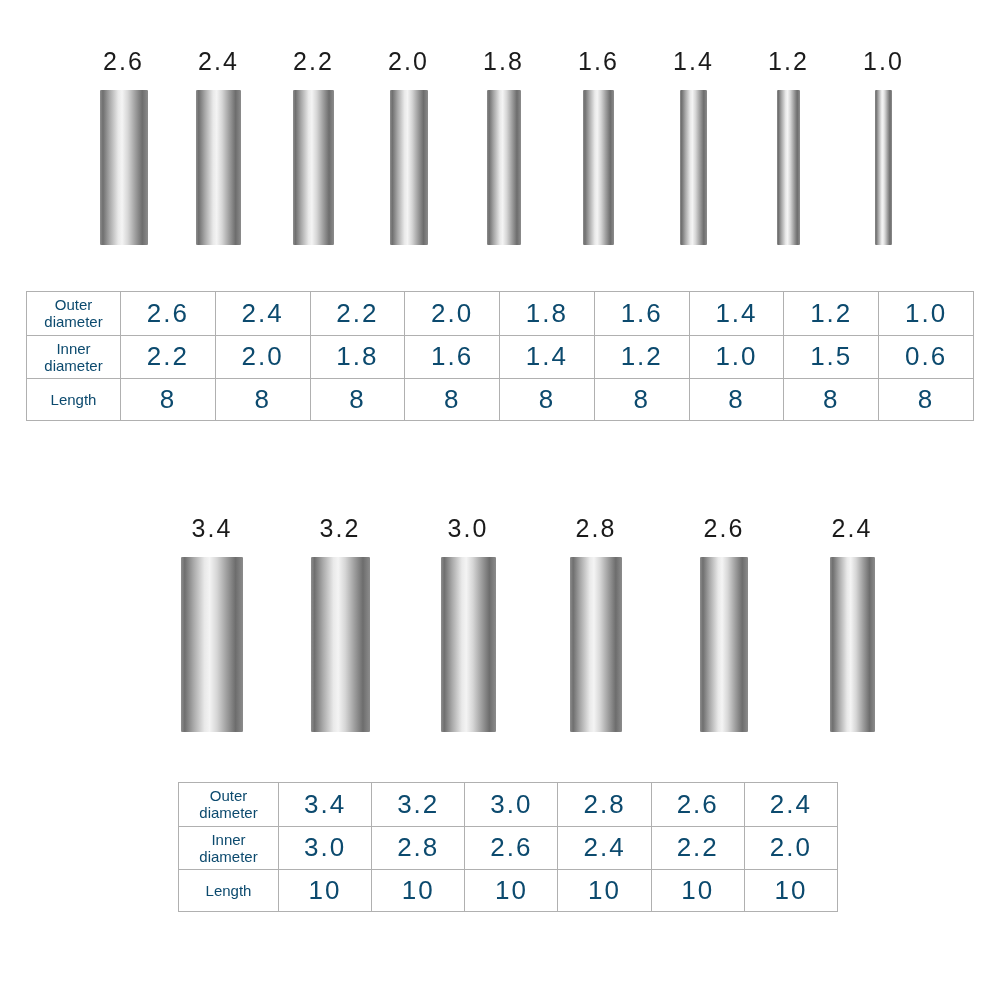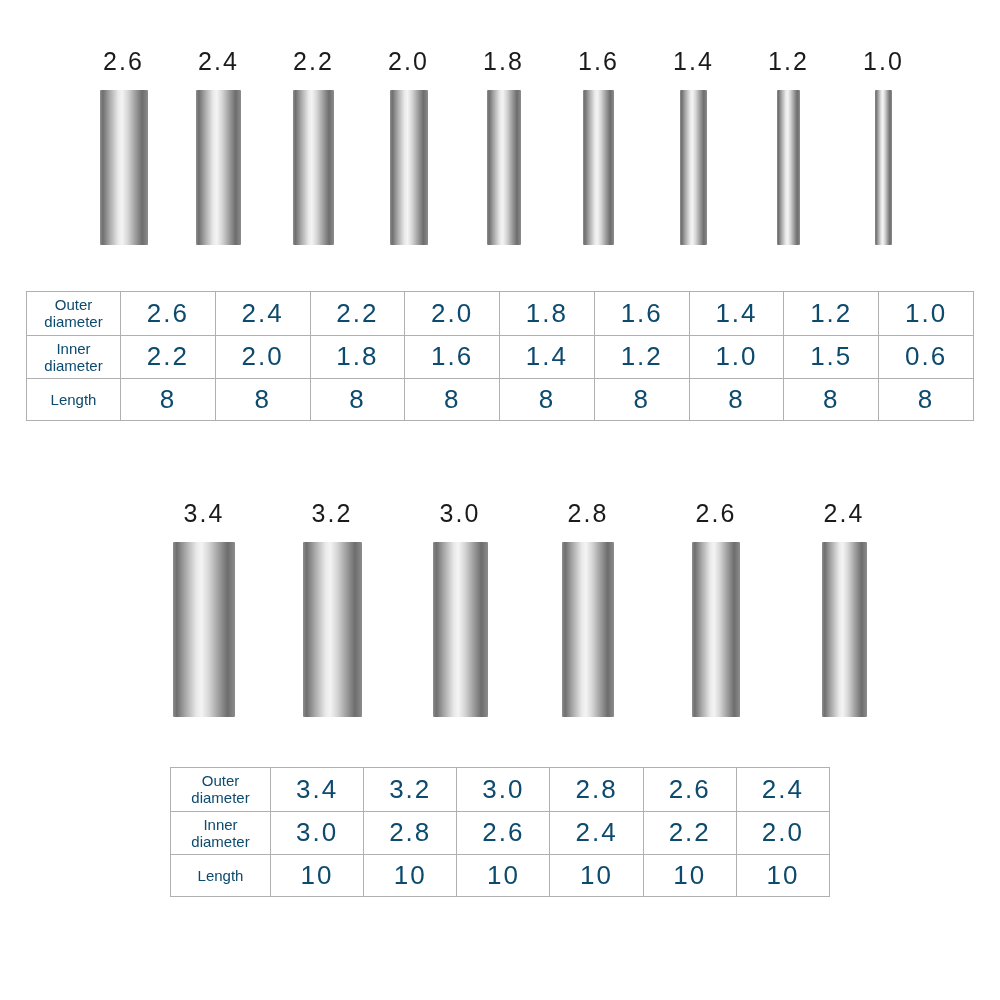--- a/index.html
+++ b/index.html
@@ -79,21 +79,21 @@
 
   
   #group1 { top: 30px; }
   #group1 .tube-row { padding-left: 76px; height: 215px; }
   #group1 .tube-cell { width: 101px; }
   #group1-table-wrap { margin-top: 46px; padding-left: 26px; }
   #group1 table.spec { width: 948px; }
   #group1 table.spec col.head { width: 94px; }
 
   
-  #group2 { top: 487px; }
+  #group2 { top: 502px; padding-left: 8px; }
   #group2 .tube-row { padding-left: 140px; height: 230px; }
   #group2 .tube-cell { width: 128px; }
   #group2-table-wrap { margin-top: 50px; padding-left: 170px; }
   #group2 table.spec { width: 660px; }
   #group2 table.spec col.head { width: 100px; }
 </style>
 </head>
 <body>
 
 <div class="group" id="group1">

